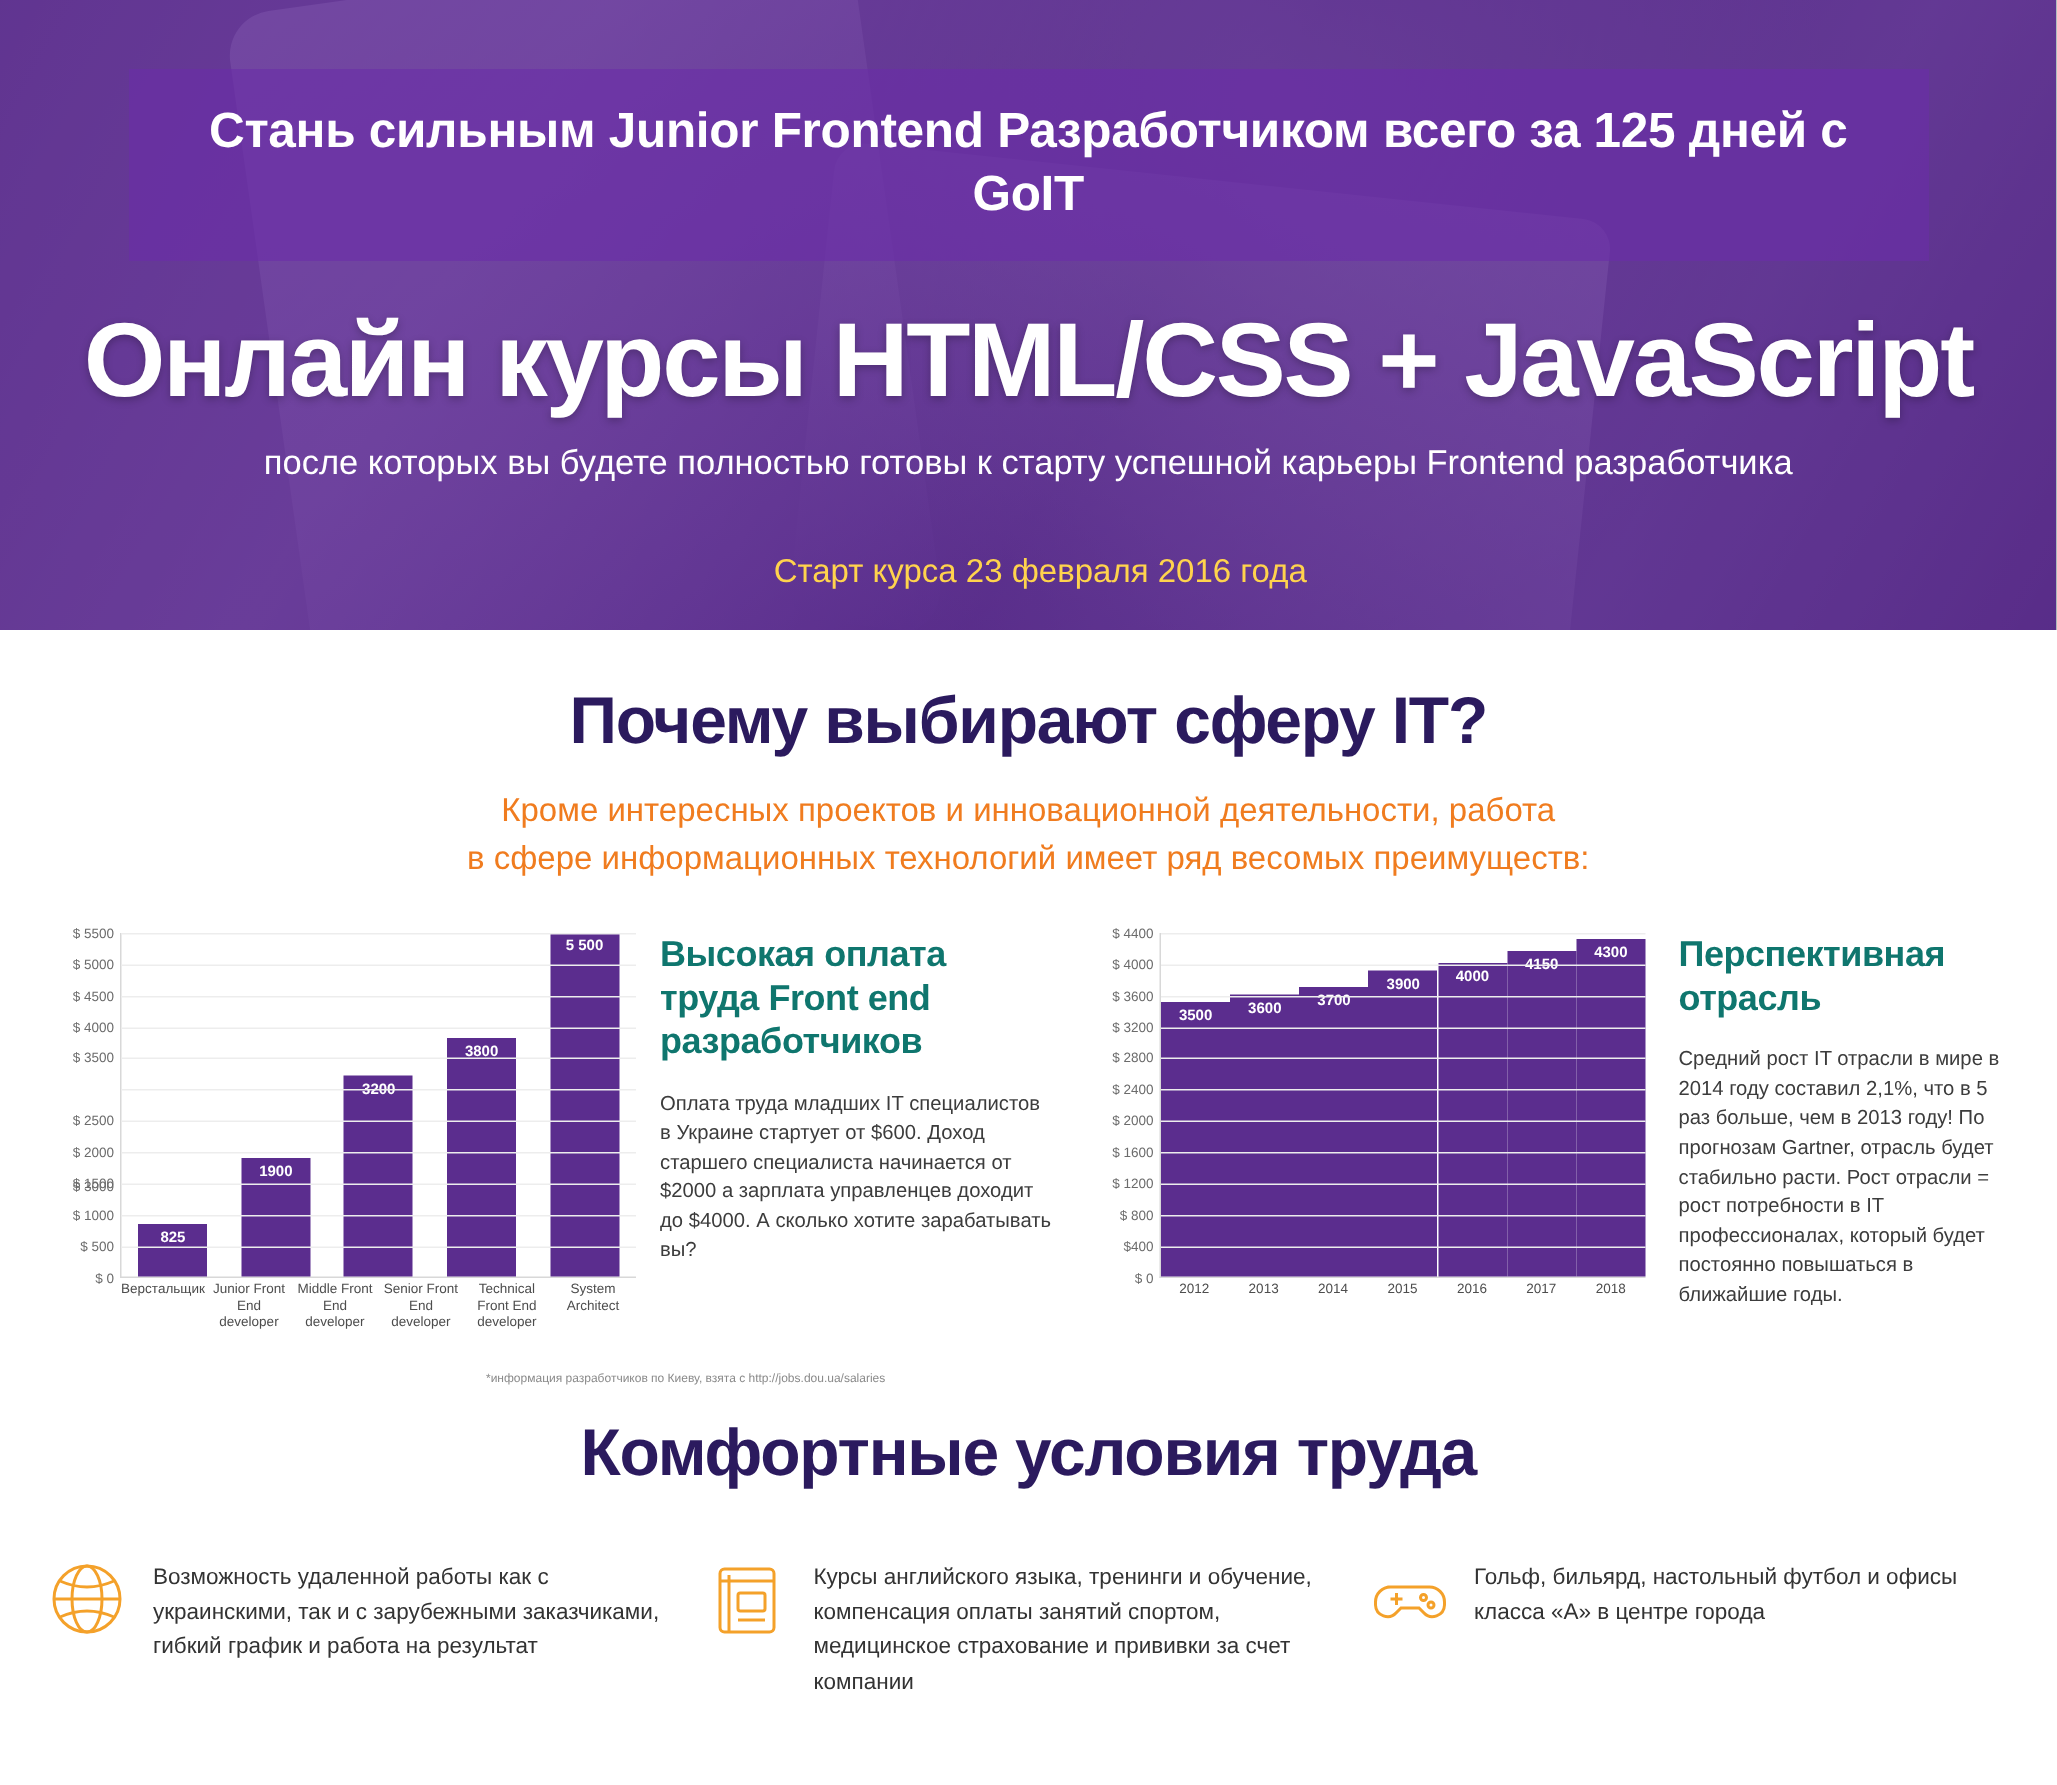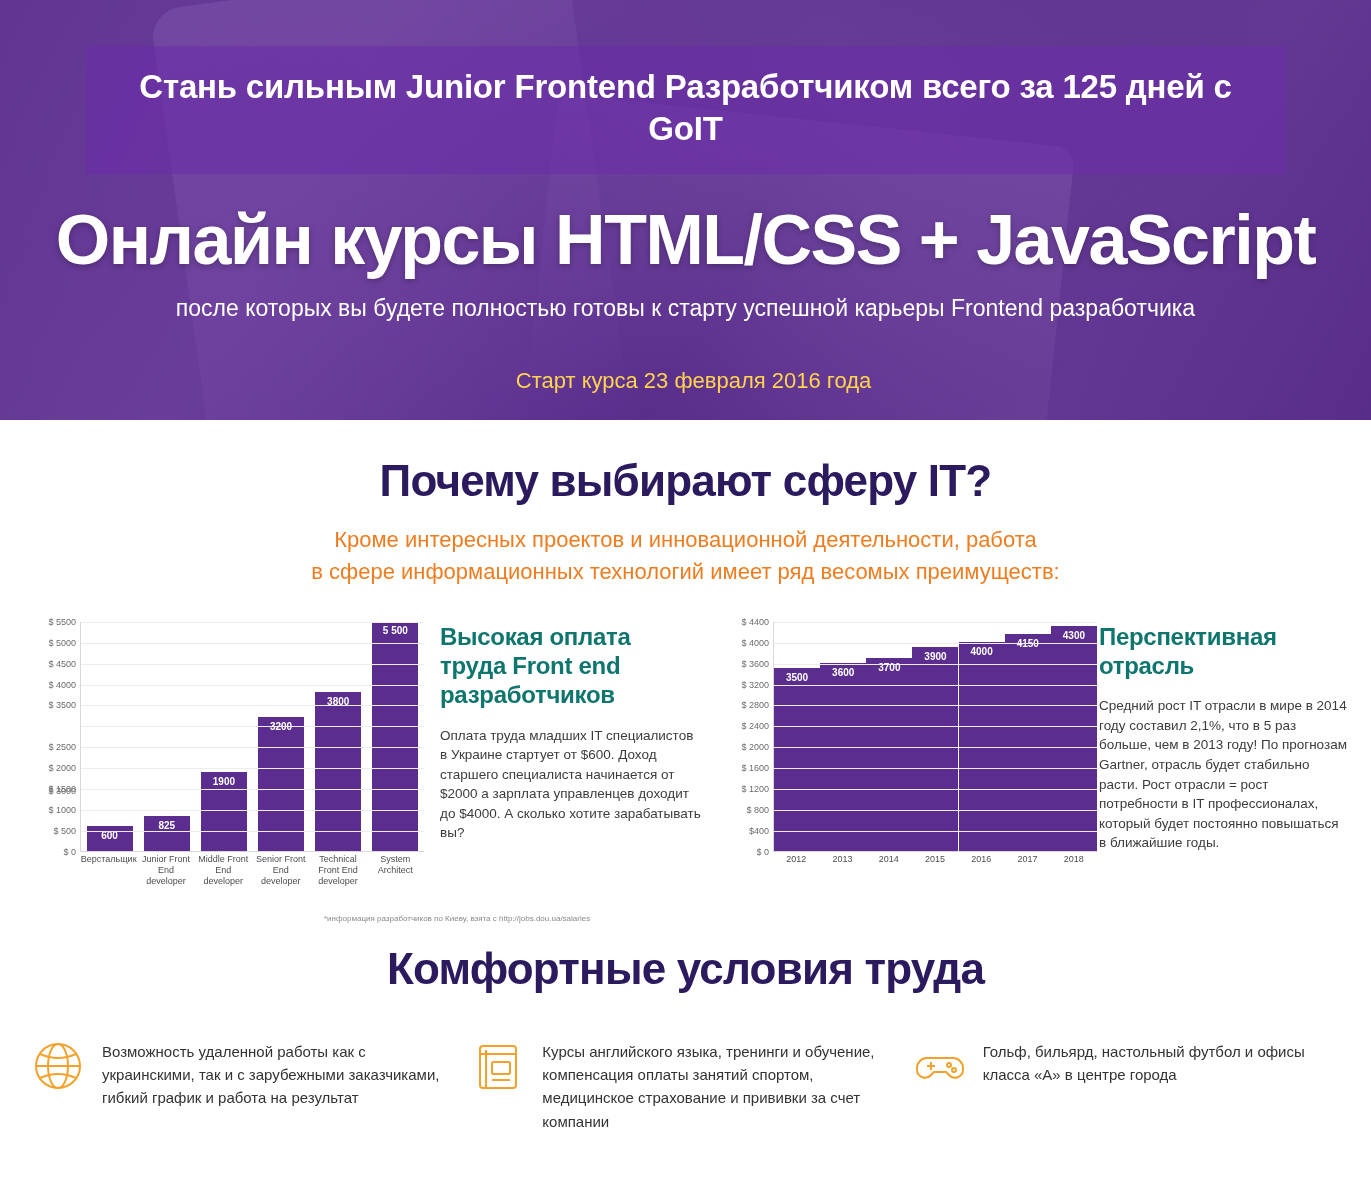--- a/index.html
+++ b/index.html
@@ -189,21 +189,21 @@
   .chart-note {
     position: absolute;
     left: 300px;
     top: 292px;
     font-size: 8px;
     color: #8a8a8a;
     white-space: nowrap;
   }
 
   .chart-text { padding-left: 16px; width: 278px; }
-  .chart-text.right-text { width: 250px; padding-left: 2px; }
+  .chart-text.right-text { width: 250px; padding-left: 22px; }
   .chart-head {
     color: #0f766e;
     font-size: 24px;
     font-weight: 700;
     line-height: 1.22;
     margin: 0 0 16px;
     letter-spacing: -0.3px;
   }
   .chart-body {
     color: #3c3c3c;
@@ -276,24 +276,20 @@
           <div style="top: 121.455px;">$ 2500</div>
           <div style="top: 142.364px;">$ 2000</div>
           <div style="top: 163.273px;">$ 1500</div>
           <div style="top: 184.182px;">$ 1000</div>
           <div style="top: 205.091px;">$ 500</div>
           <div style="top: 226px;">$ 0</div>
         </div>
       <div class="plot">
         <div class="bars" id="salary-bars">
             <div class="bar-wrap">
-              <div class="bar" style="height: 25px; background: rgb(91, 45, 142);"></div>
-              <div class="bar-value inside" style="bottom: 10px; top: auto;">600</div>
-            </div>
-            <div class="bar-wrap">
               <div class="bar" style="height: 35px; background: rgb(91, 45, 142);"></div>
               <div class="bar-value inside" style="bottom: 20px; top: auto;">825</div>
             </div>
             <div class="bar-wrap">
               <div class="bar" style="height: 79px; background: rgb(91, 45, 142);"></div>
               <div class="bar-value inside" style="bottom: 64px; top: auto;">1900</div>
             </div>
             <div class="bar-wrap">
               <div class="bar" style="height: 134px; background: rgb(91, 45, 142);"></div>
               <div class="bar-value inside" style="bottom: 119px; top: auto;">3200</div>

